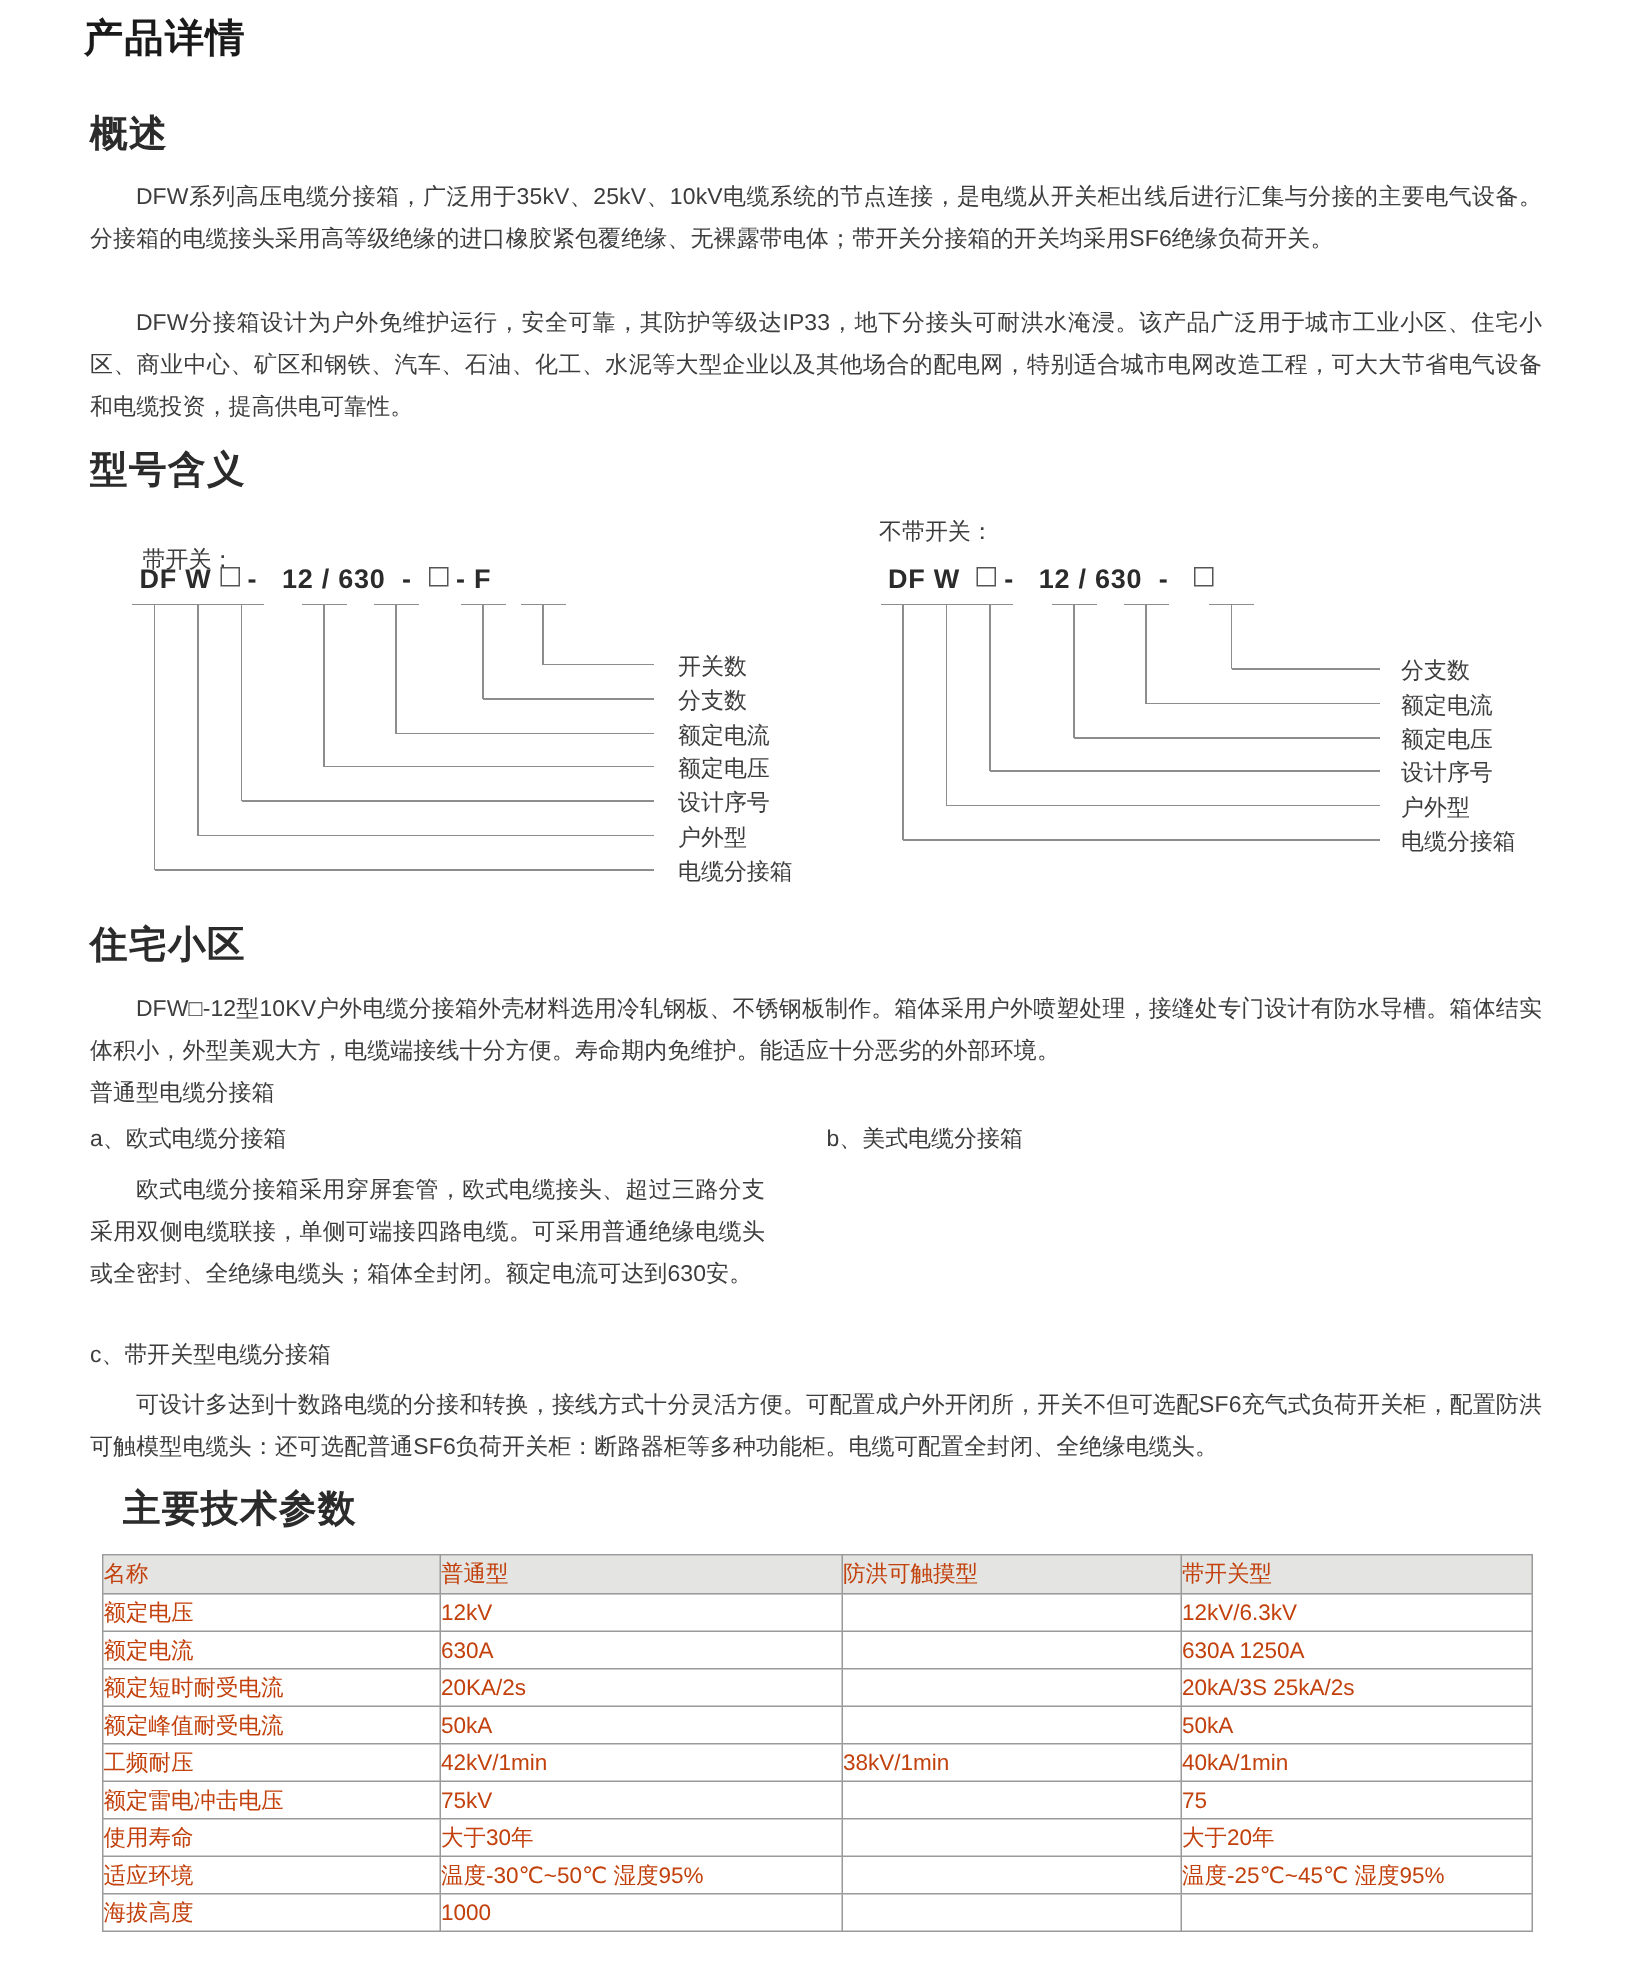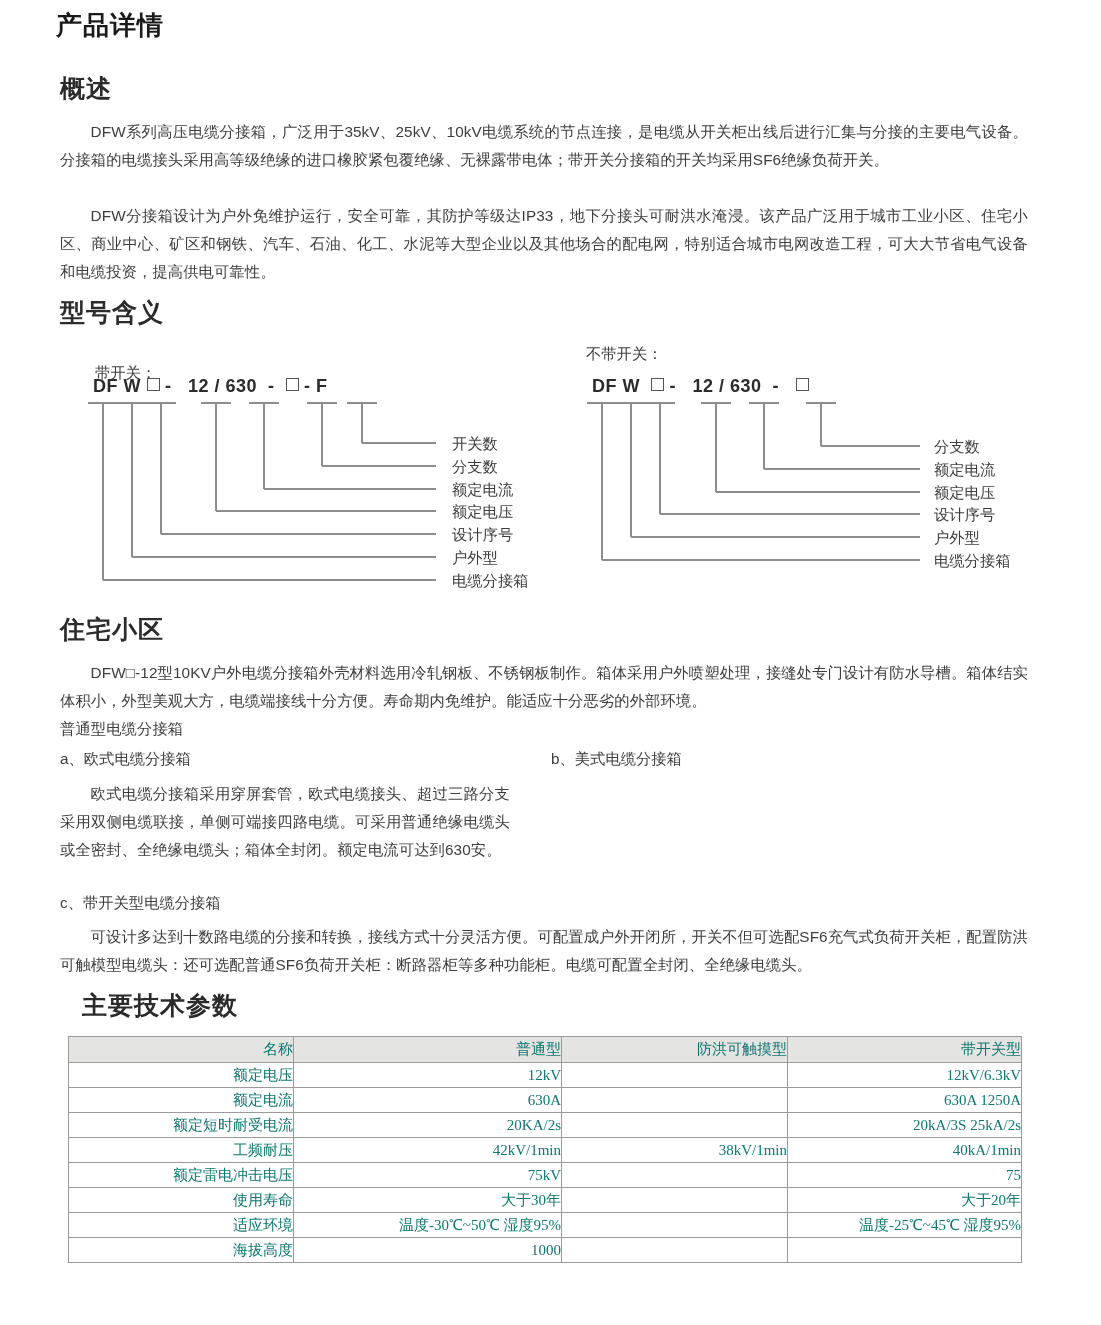--- a/index.html
+++ b/index.html
@@ -95,26 +95,25 @@
     position: absolute;
     left: 68px;
     top: 1036px;
     width: 949px;
     border-collapse: collapse;
     table-layout: fixed;
   }
   .spec-table td, .spec-table th {
     border: 1px solid #9a9a9a;
     font-size: 15px;
-    color: #0f766e;
-    text-align: right;
+    color: #c2410c;
+    text-align: left;
     height: 24px;
     padding: 0;
     font-weight: normal;
-    font-family: Liberation Serif, serif;
   }
   .spec-table thead th {
     background: #e4e4e2;
     font-weight: normal;
     height: 25px;
   }
   .col-name  { width: 224px; }
   .col-plain { width: 267px; }
   .col-flood { width: 225px; }
   .col-sw    { width: 233px; }
@@ -265,20 +264,26 @@
           <td class="col-flood"></td>
           <td class="col-sw">630A  1250A</td>
         </tr>
         <tr>
           <td class="col-name">额定短时耐受电流</td>
           <td class="col-plain">20KA/2s</td>
           <td class="col-flood"></td>
           <td class="col-sw">20kA/3S  25kA/2s</td>
         </tr>
         <tr>
+          <td class="col-name">额定峰值耐受电流</td>
+          <td class="col-plain">50kA</td>
+          <td class="col-flood"></td>
+          <td class="col-sw">50kA</td>
+        </tr>
+        <tr>
           <td class="col-name">工频耐压</td>
           <td class="col-plain">42kV/1min</td>
           <td class="col-flood">38kV/1min</td>
           <td class="col-sw">40kA/1min</td>
         </tr>
         <tr>
           <td class="col-name">额定雷电冲击电压</td>
           <td class="col-plain">75kV</td>
           <td class="col-flood"></td>
           <td class="col-sw">75</td>

